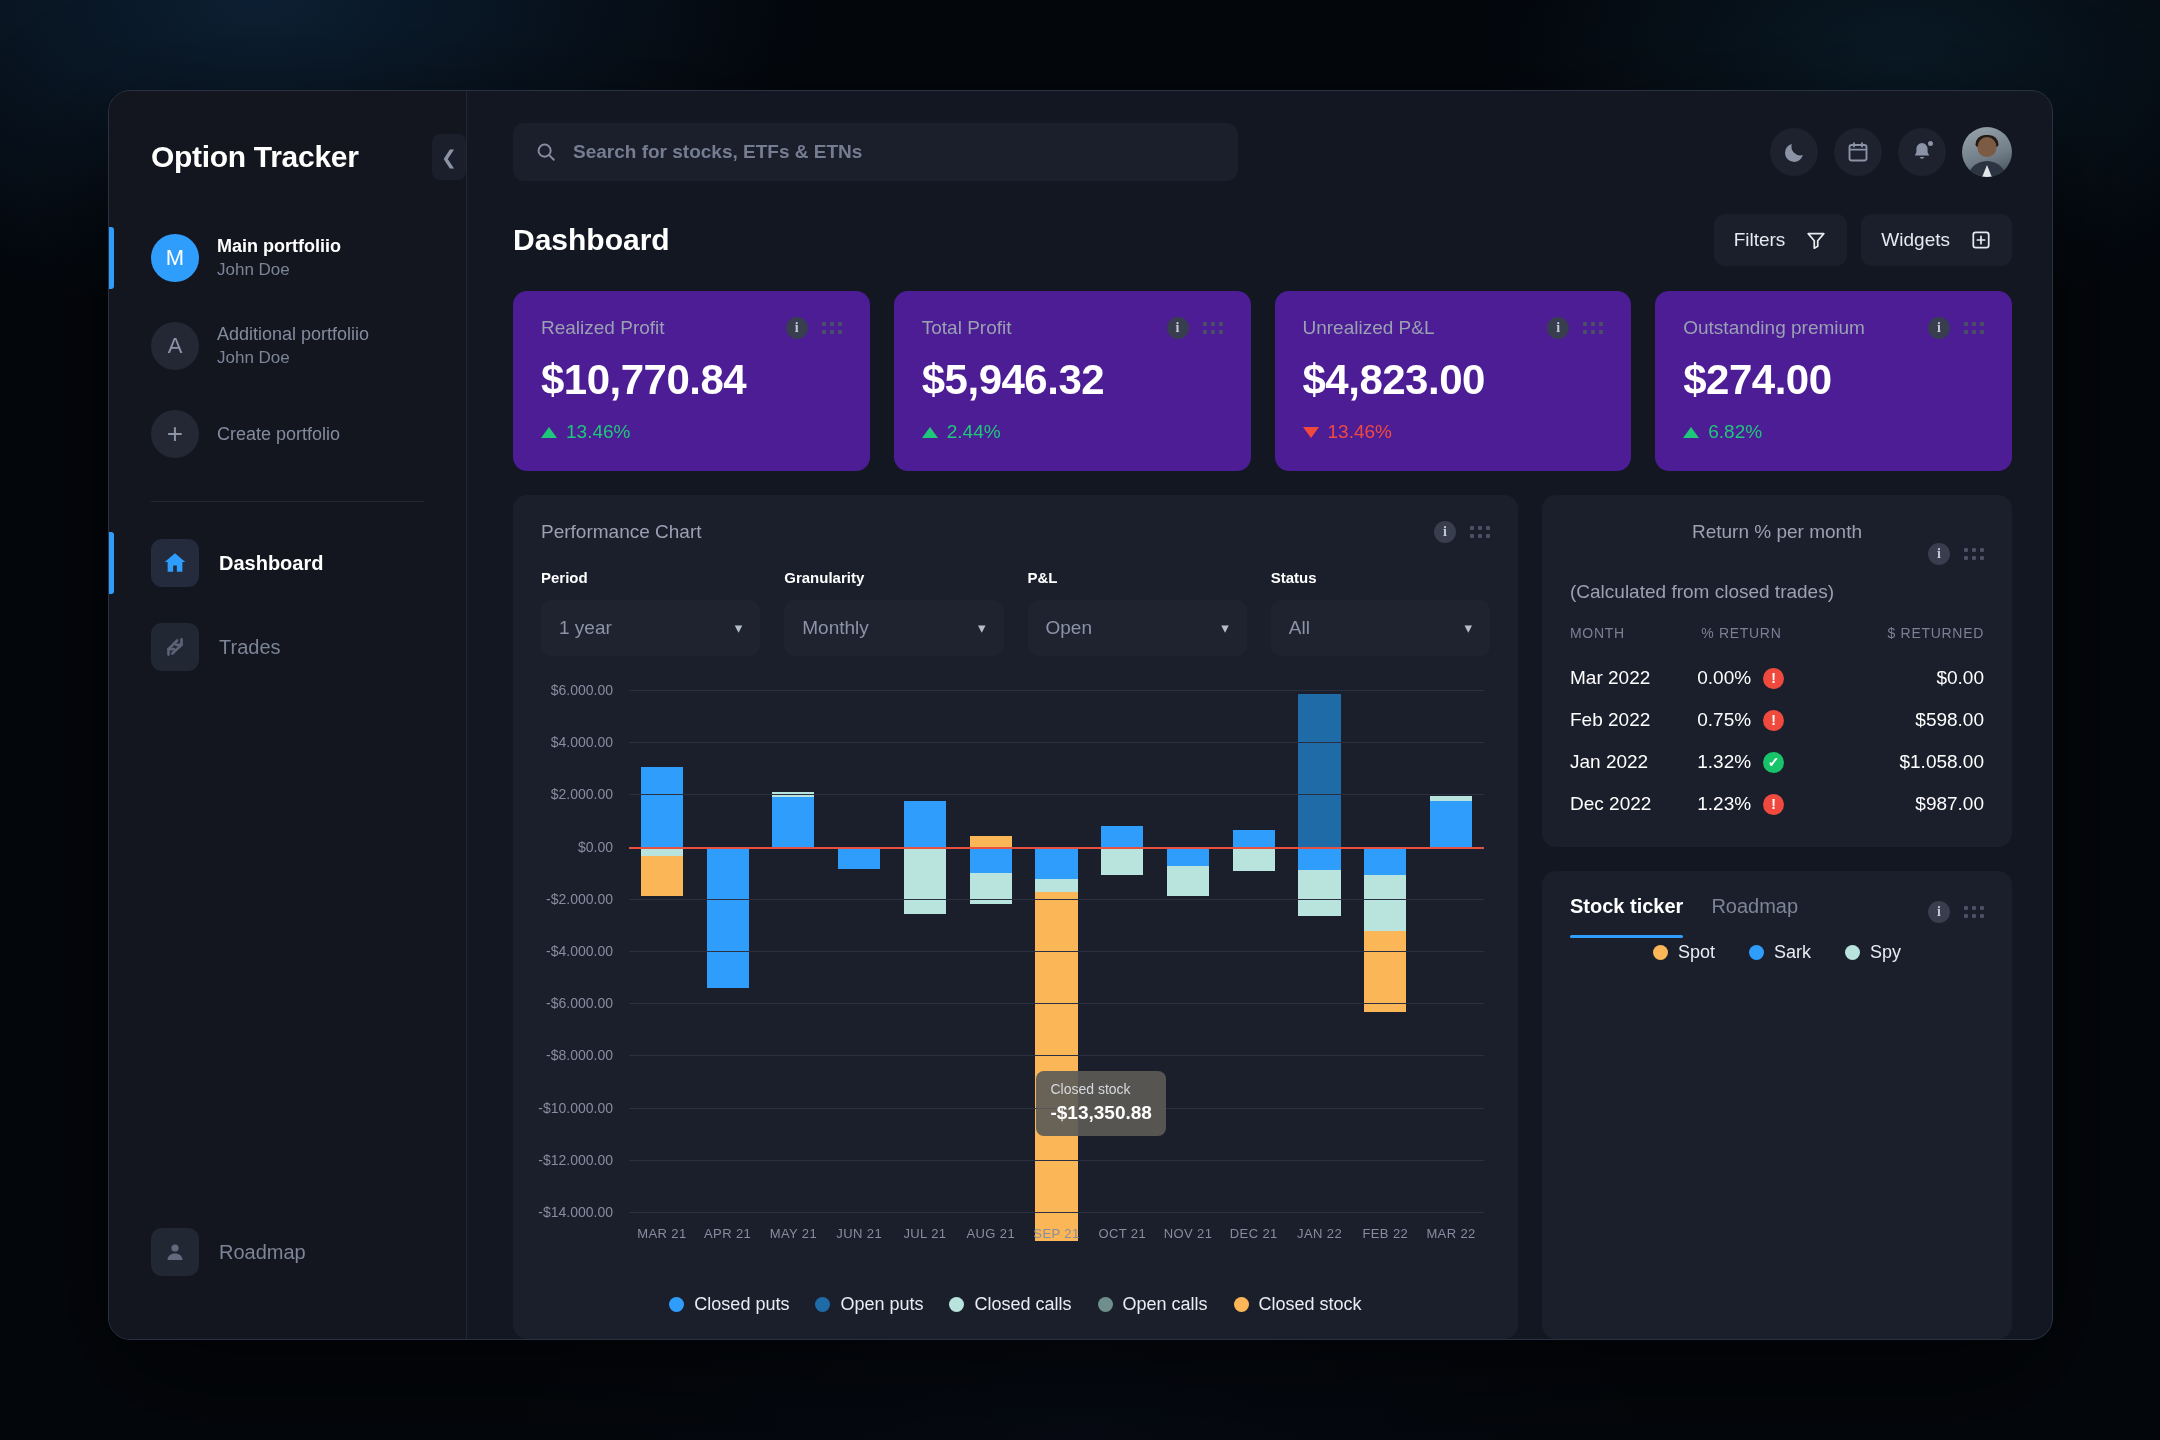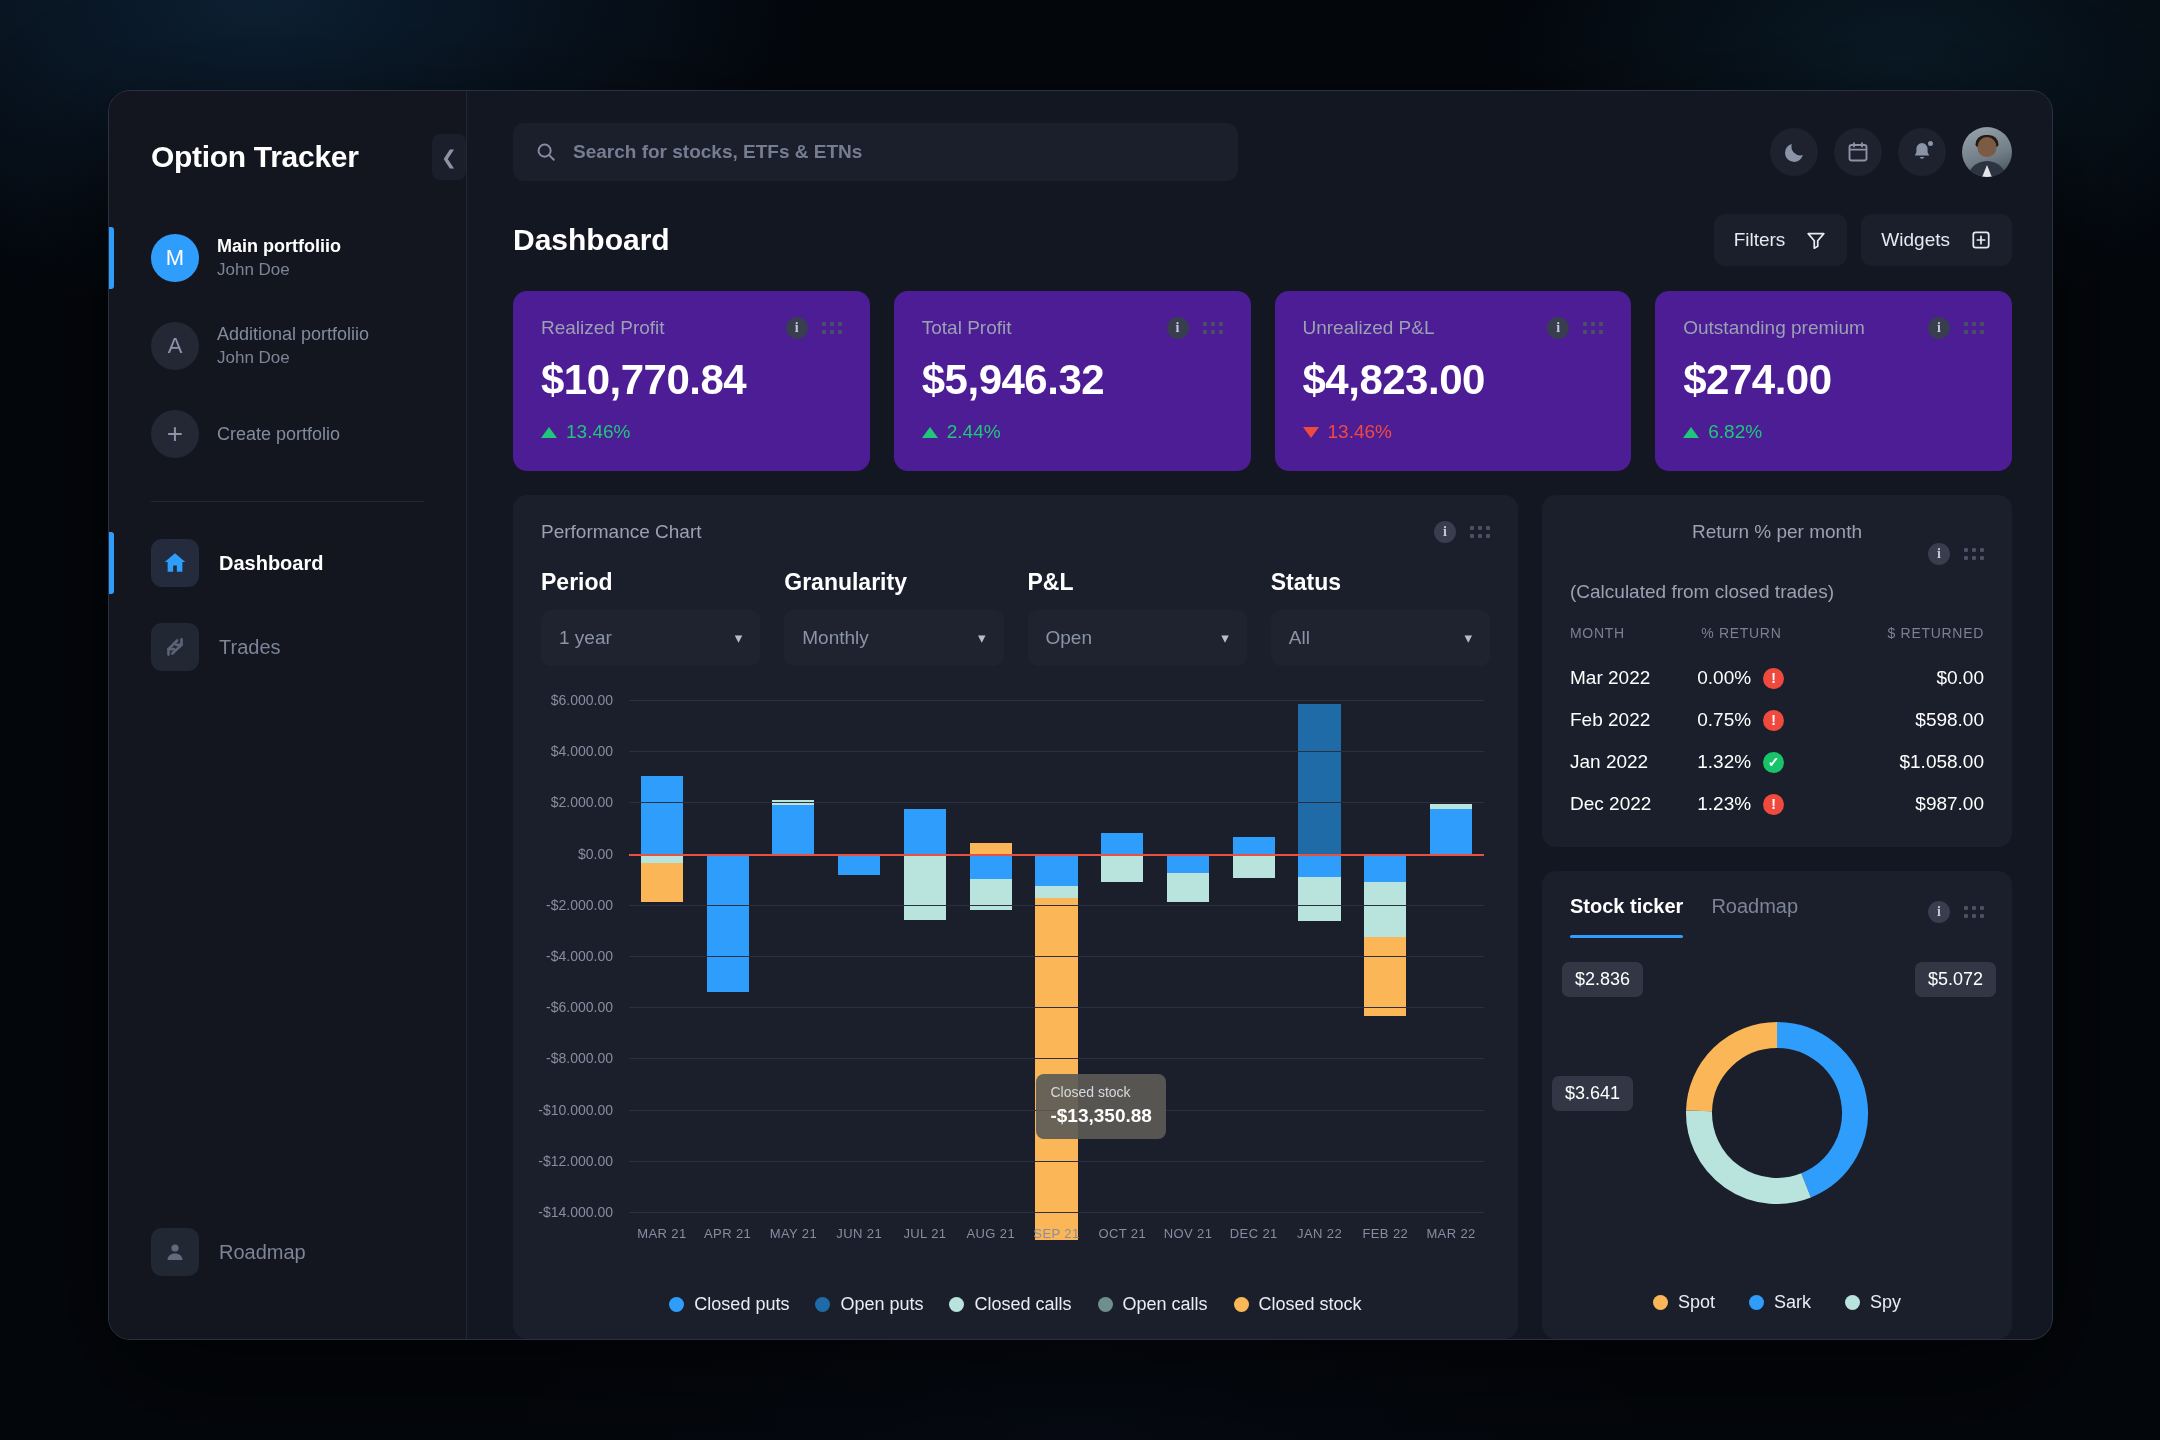--- a/index.html
+++ b/index.html
@@ -165,21 +165,21 @@
   .lower { display: flex; gap: 24px; margin-top: 24px; flex: 1; min-height: 0; }
   .panel { background: #1b1f2b; border-radius: 14px; }
   .perf { flex: 1; min-width: 0; padding: 26px 28px 20px 28px; display: flex; flex-direction: column; }
   .right-col { width: 470px; flex-shrink: 0; display: flex; flex-direction: column; gap: 24px; }
 
   .perf-head { display: flex; align-items: center; }
   .perf-title { font-size: 19px; color: #9aa1b2; }
 
   .filters { display: flex; gap: 24px; margin-top: 26px; }
   .fgroup { flex: 1; min-width: 0; }
-  .flabel { font-size: 23px; color: #ffffff; font-weight: 700; }
+  .flabel { font-size: 15px; color: #ffffff; font-weight: 700; }
   .fselect {
     margin-top: 14px; height: 56px; background: #1f2330; border-radius: 10px;
     display: flex; align-items: center; padding: 0 18px; font-size: 19px; color: #8b93a7;
   }
   .chev { margin-left: auto; color: #b6bdcb; font-size: 15px; }
 
   
   .chart-wrap { flex: 1; margin-top: 24px; position: relative; min-height: 0; }
   .plot { position: absolute; left: 88px; right: 6px; top: 10px; bottom: 76px; }
   .gridline { position: absolute; left: 0; right: 0; height: 1px; background: #2b3040; }
@@ -718,32 +718,20 @@
                   <i></i>
                   <i></i>
                   <i></i>
                   <i></i>
                   <i></i>
                   <i></i>
                 </span>
             </span>
           </div>
 
-          <div class="donut-area">
-            <div class="donut">
-              <svg width="200" height="200" viewBox="0 0 200 200" id="donut-svg">
-                  <path d="M 100 22 A 78 78 0 0 1 129.0905205720279 172.37224338687048" fill="none" stroke="#2f9dfb" stroke-width="26"></path>
-                  <path d="M 129.0905205720279 172.37224338687048 A 78 78 0 0 1 22.030317625524432 97.82545857169983" fill="none" stroke="#b9e3dd" stroke-width="26"></path>
-                  <path d="M 22.030317625524432 97.82545857169983 A 78 78 0 0 1 99.99999999999999 22" fill="none" stroke="#fbb757" stroke-width="26"></path>
-                </svg>
-            </div>
-            <div class="dlabel" id="dl-spot" style="left:-8px; top:24px;">$2.836</div>
-            <div class="dlabel" id="dl-sark" style="right:-12px; top:24px;">$5.072</div>
-            <div class="dlabel" id="dl-spy" style="left:-18px; top:138px;">$3.641</div>
-          </div>
 
           <div class="dleg" id="donut-legend">
               <div class="leg">
                 <span class="dot" style="background:#fbb757"></span>
                 <span>Spot</span>
               </div>
               <div class="leg">
                 <span class="dot" style="background:#2f9dfb"></span>
                 <span>Sark</span>
               </div>

